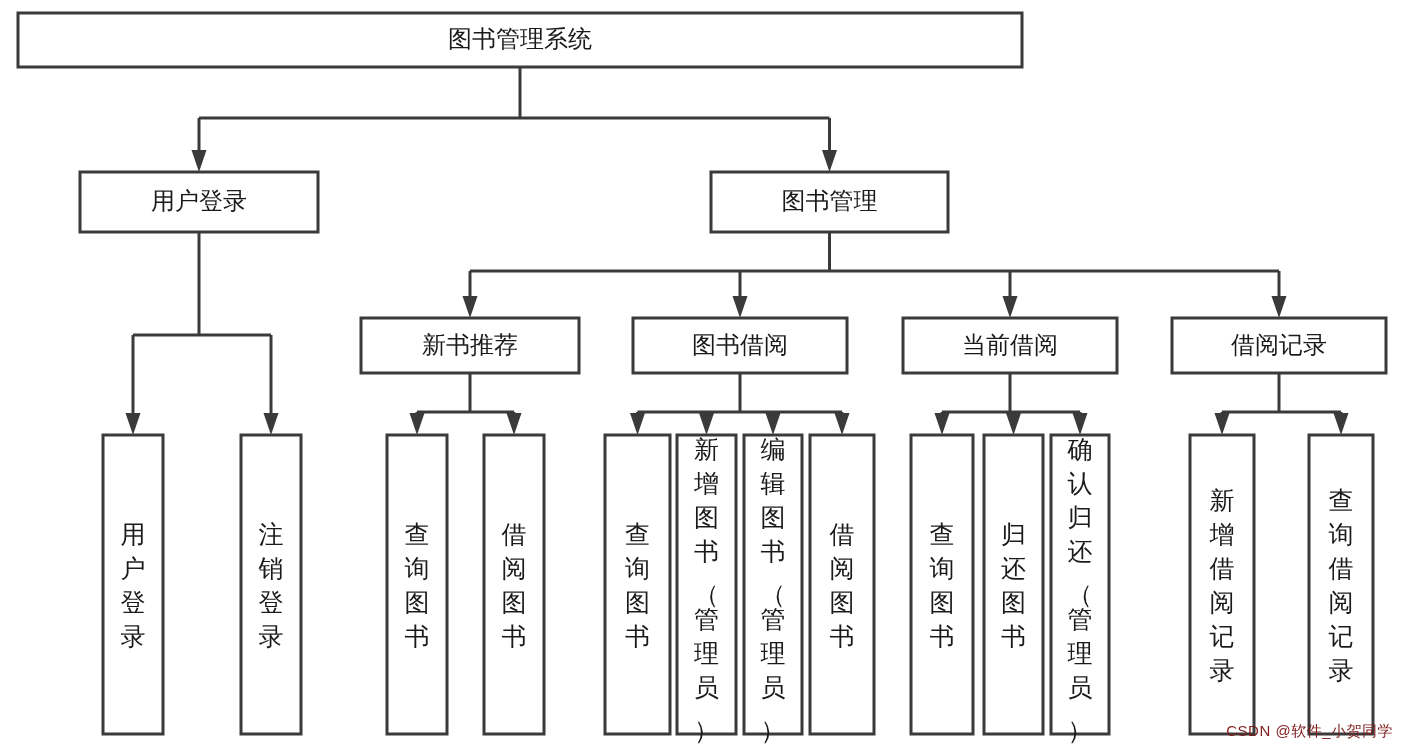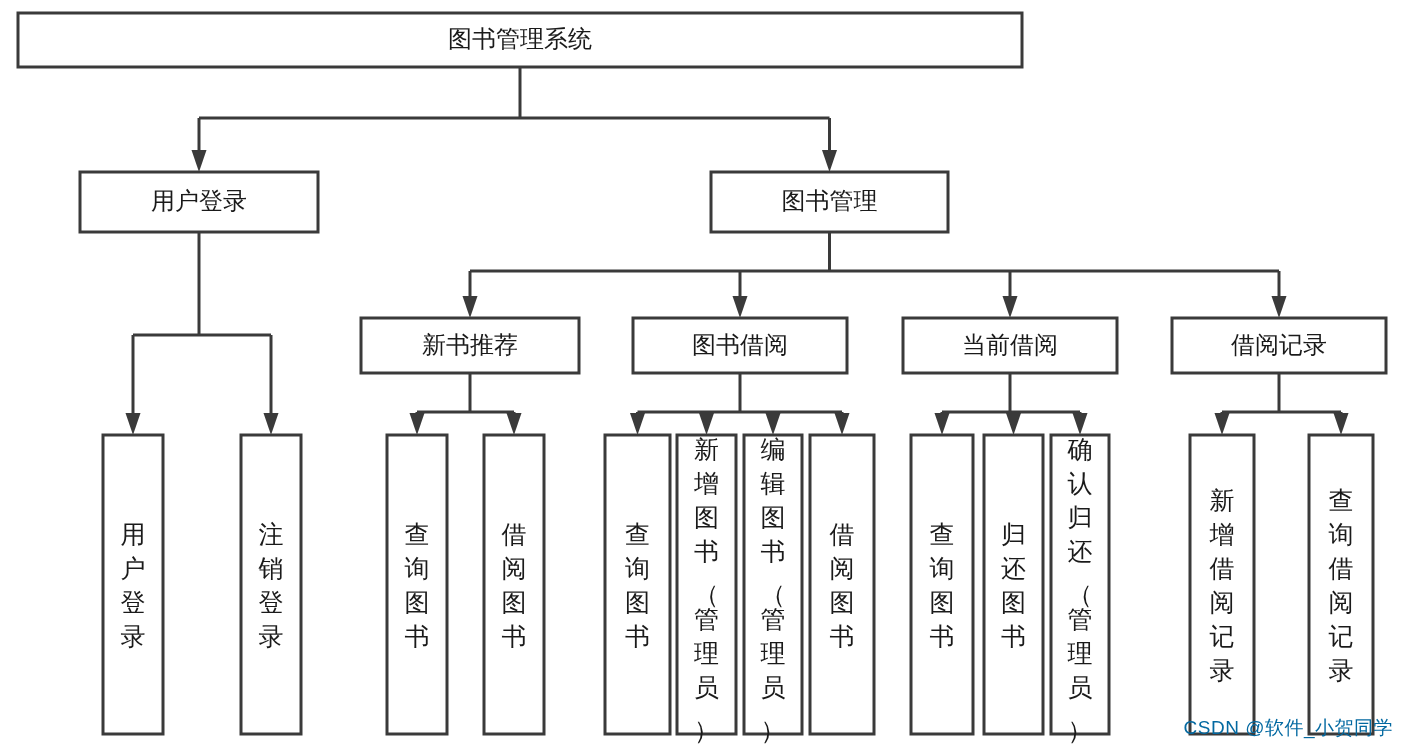--- a/index.html
+++ b/index.html
@@ -53,22 +53,22 @@
     font-family: "Liberation Sans", "DejaVu Sans", sans-serif;
     font-size: 25px;
     fill: #1a1a1a;
     text-anchor: middle;
   }
   .watermark {
     position: absolute;
     right: 12px;
     bottom: 6px;
     font-family: "Liberation Sans", "DejaVu Sans", sans-serif;
-    font-size: 19px;
-    color: #0369a1;
+    font-size: 15px;
+    color: #7f1d1d;
     letter-spacing: 0.5px;
     white-space: nowrap;
     pointer-events: none;
   }
 </style>
 </head>
 <body>
 
 <div id="diagram-root">
   <svg id="tree-svg" viewBox="0 0 1405 747">

